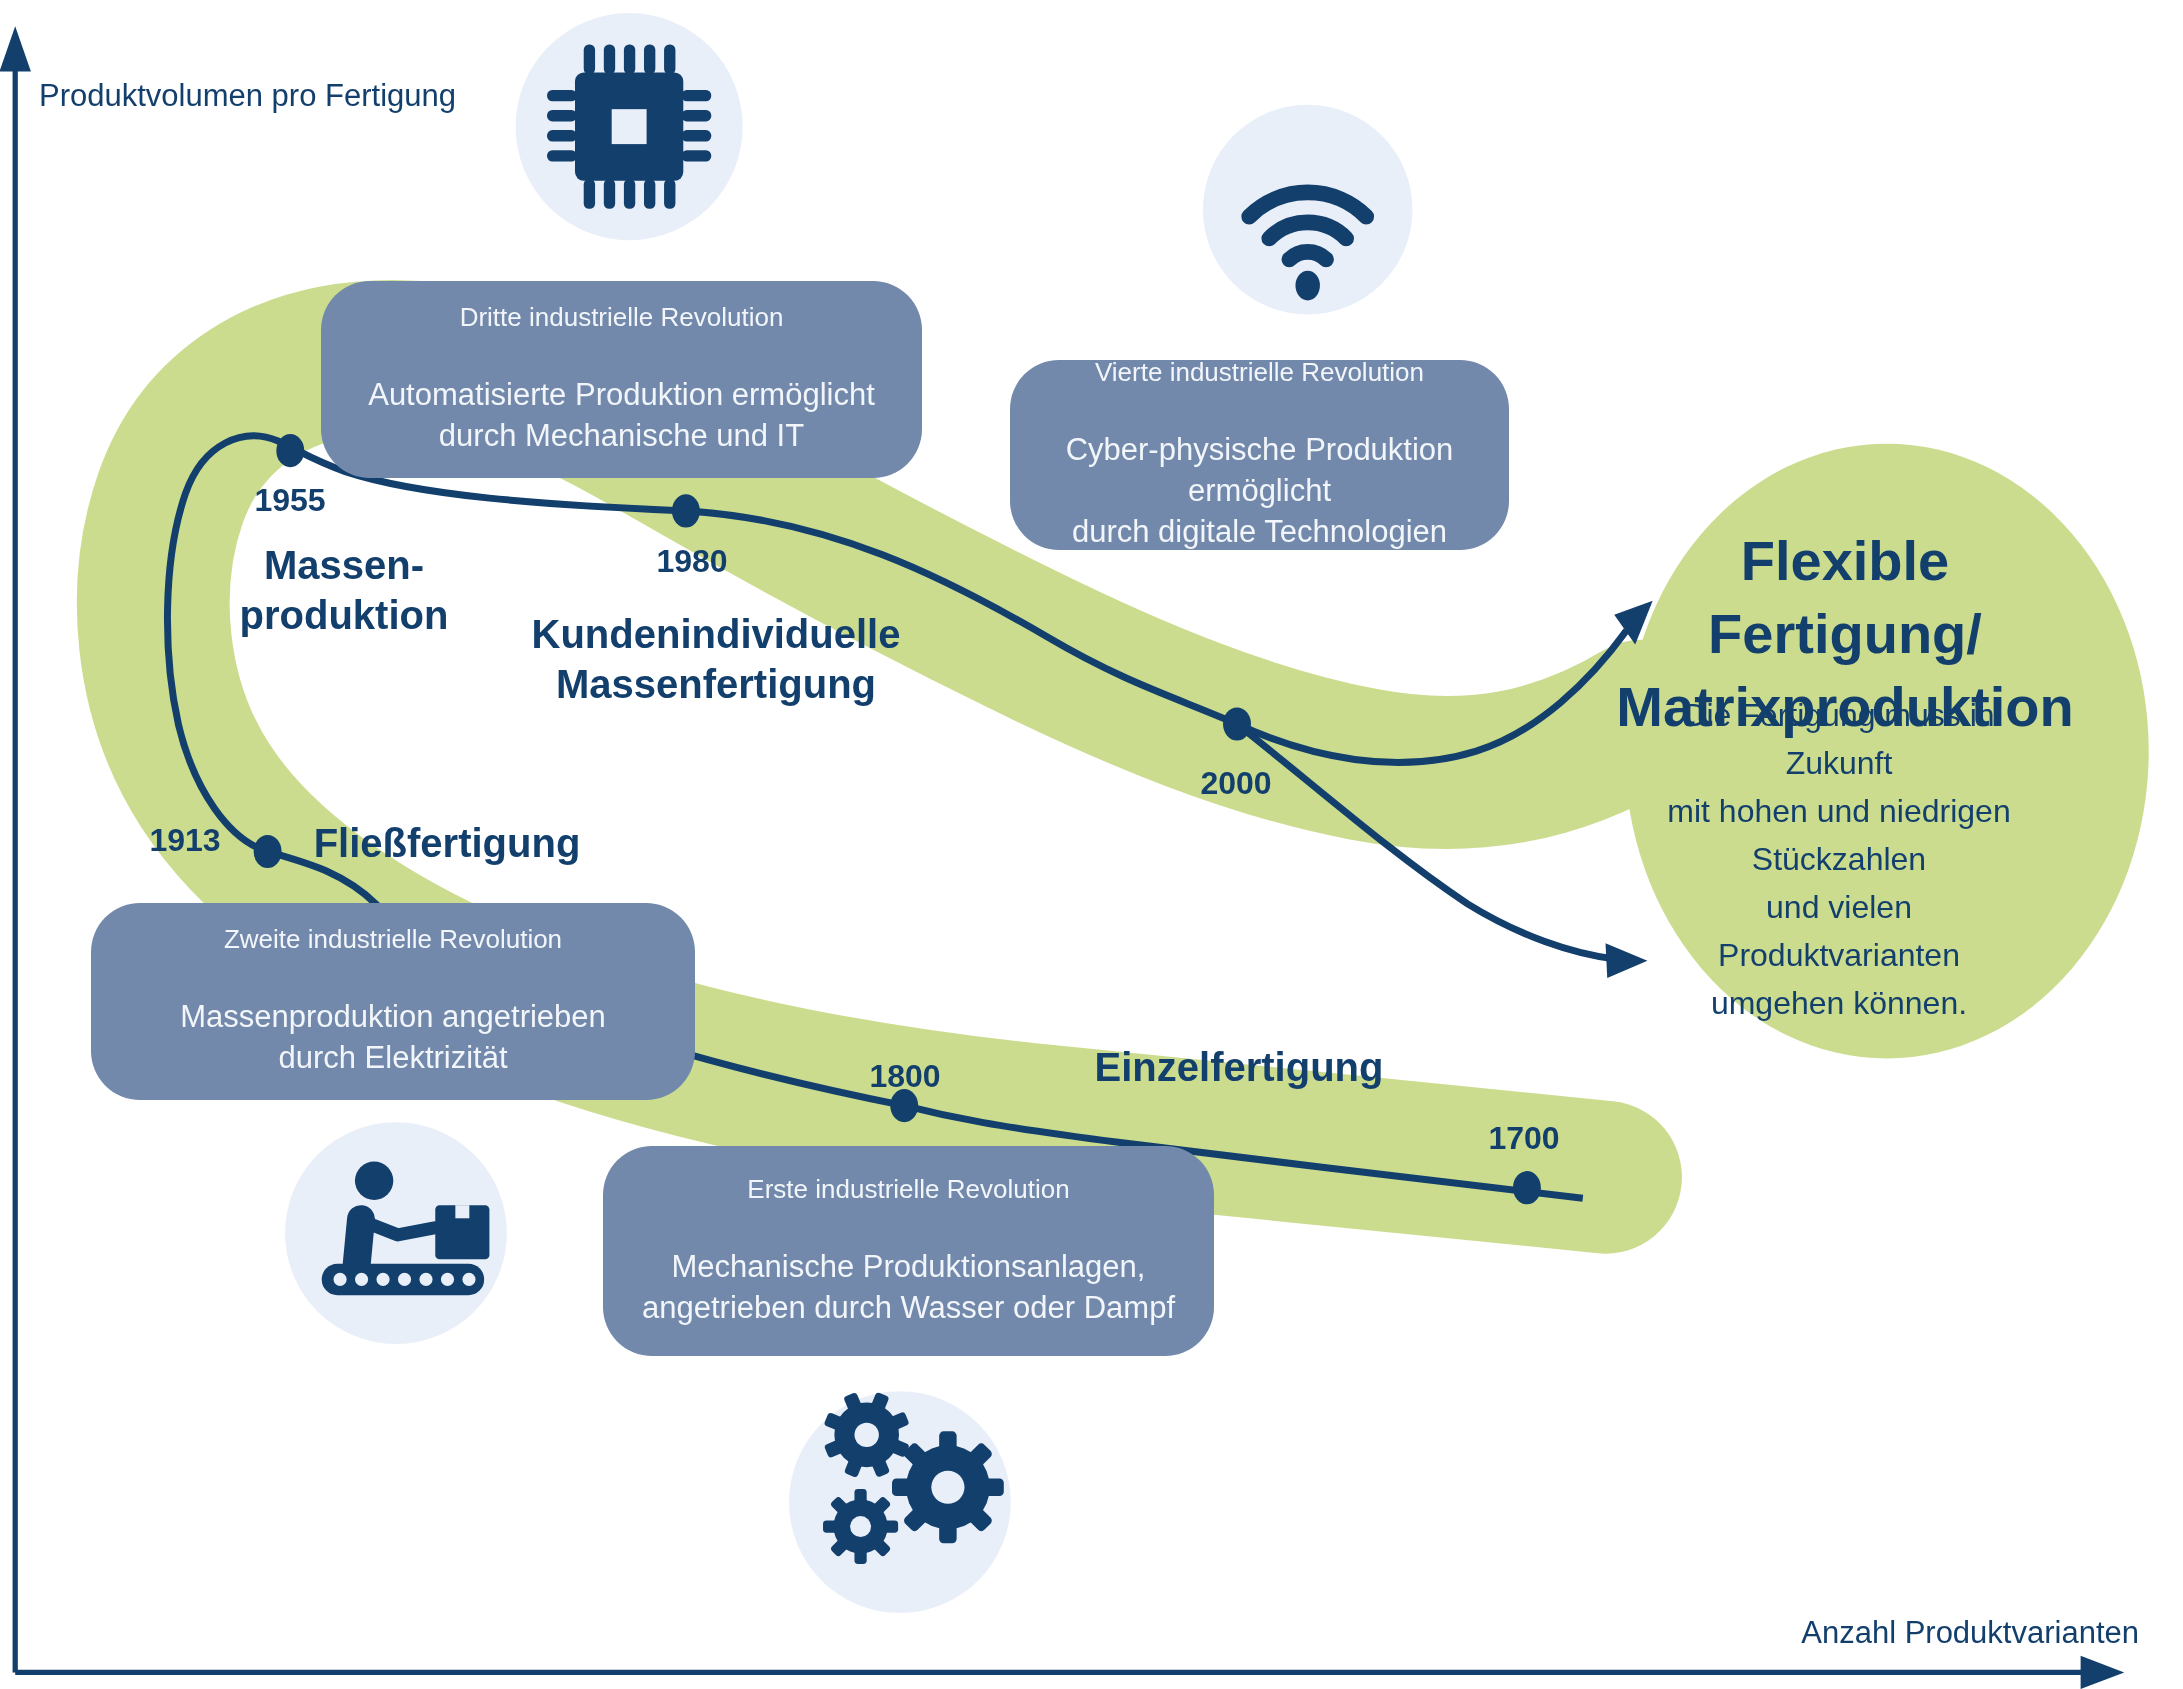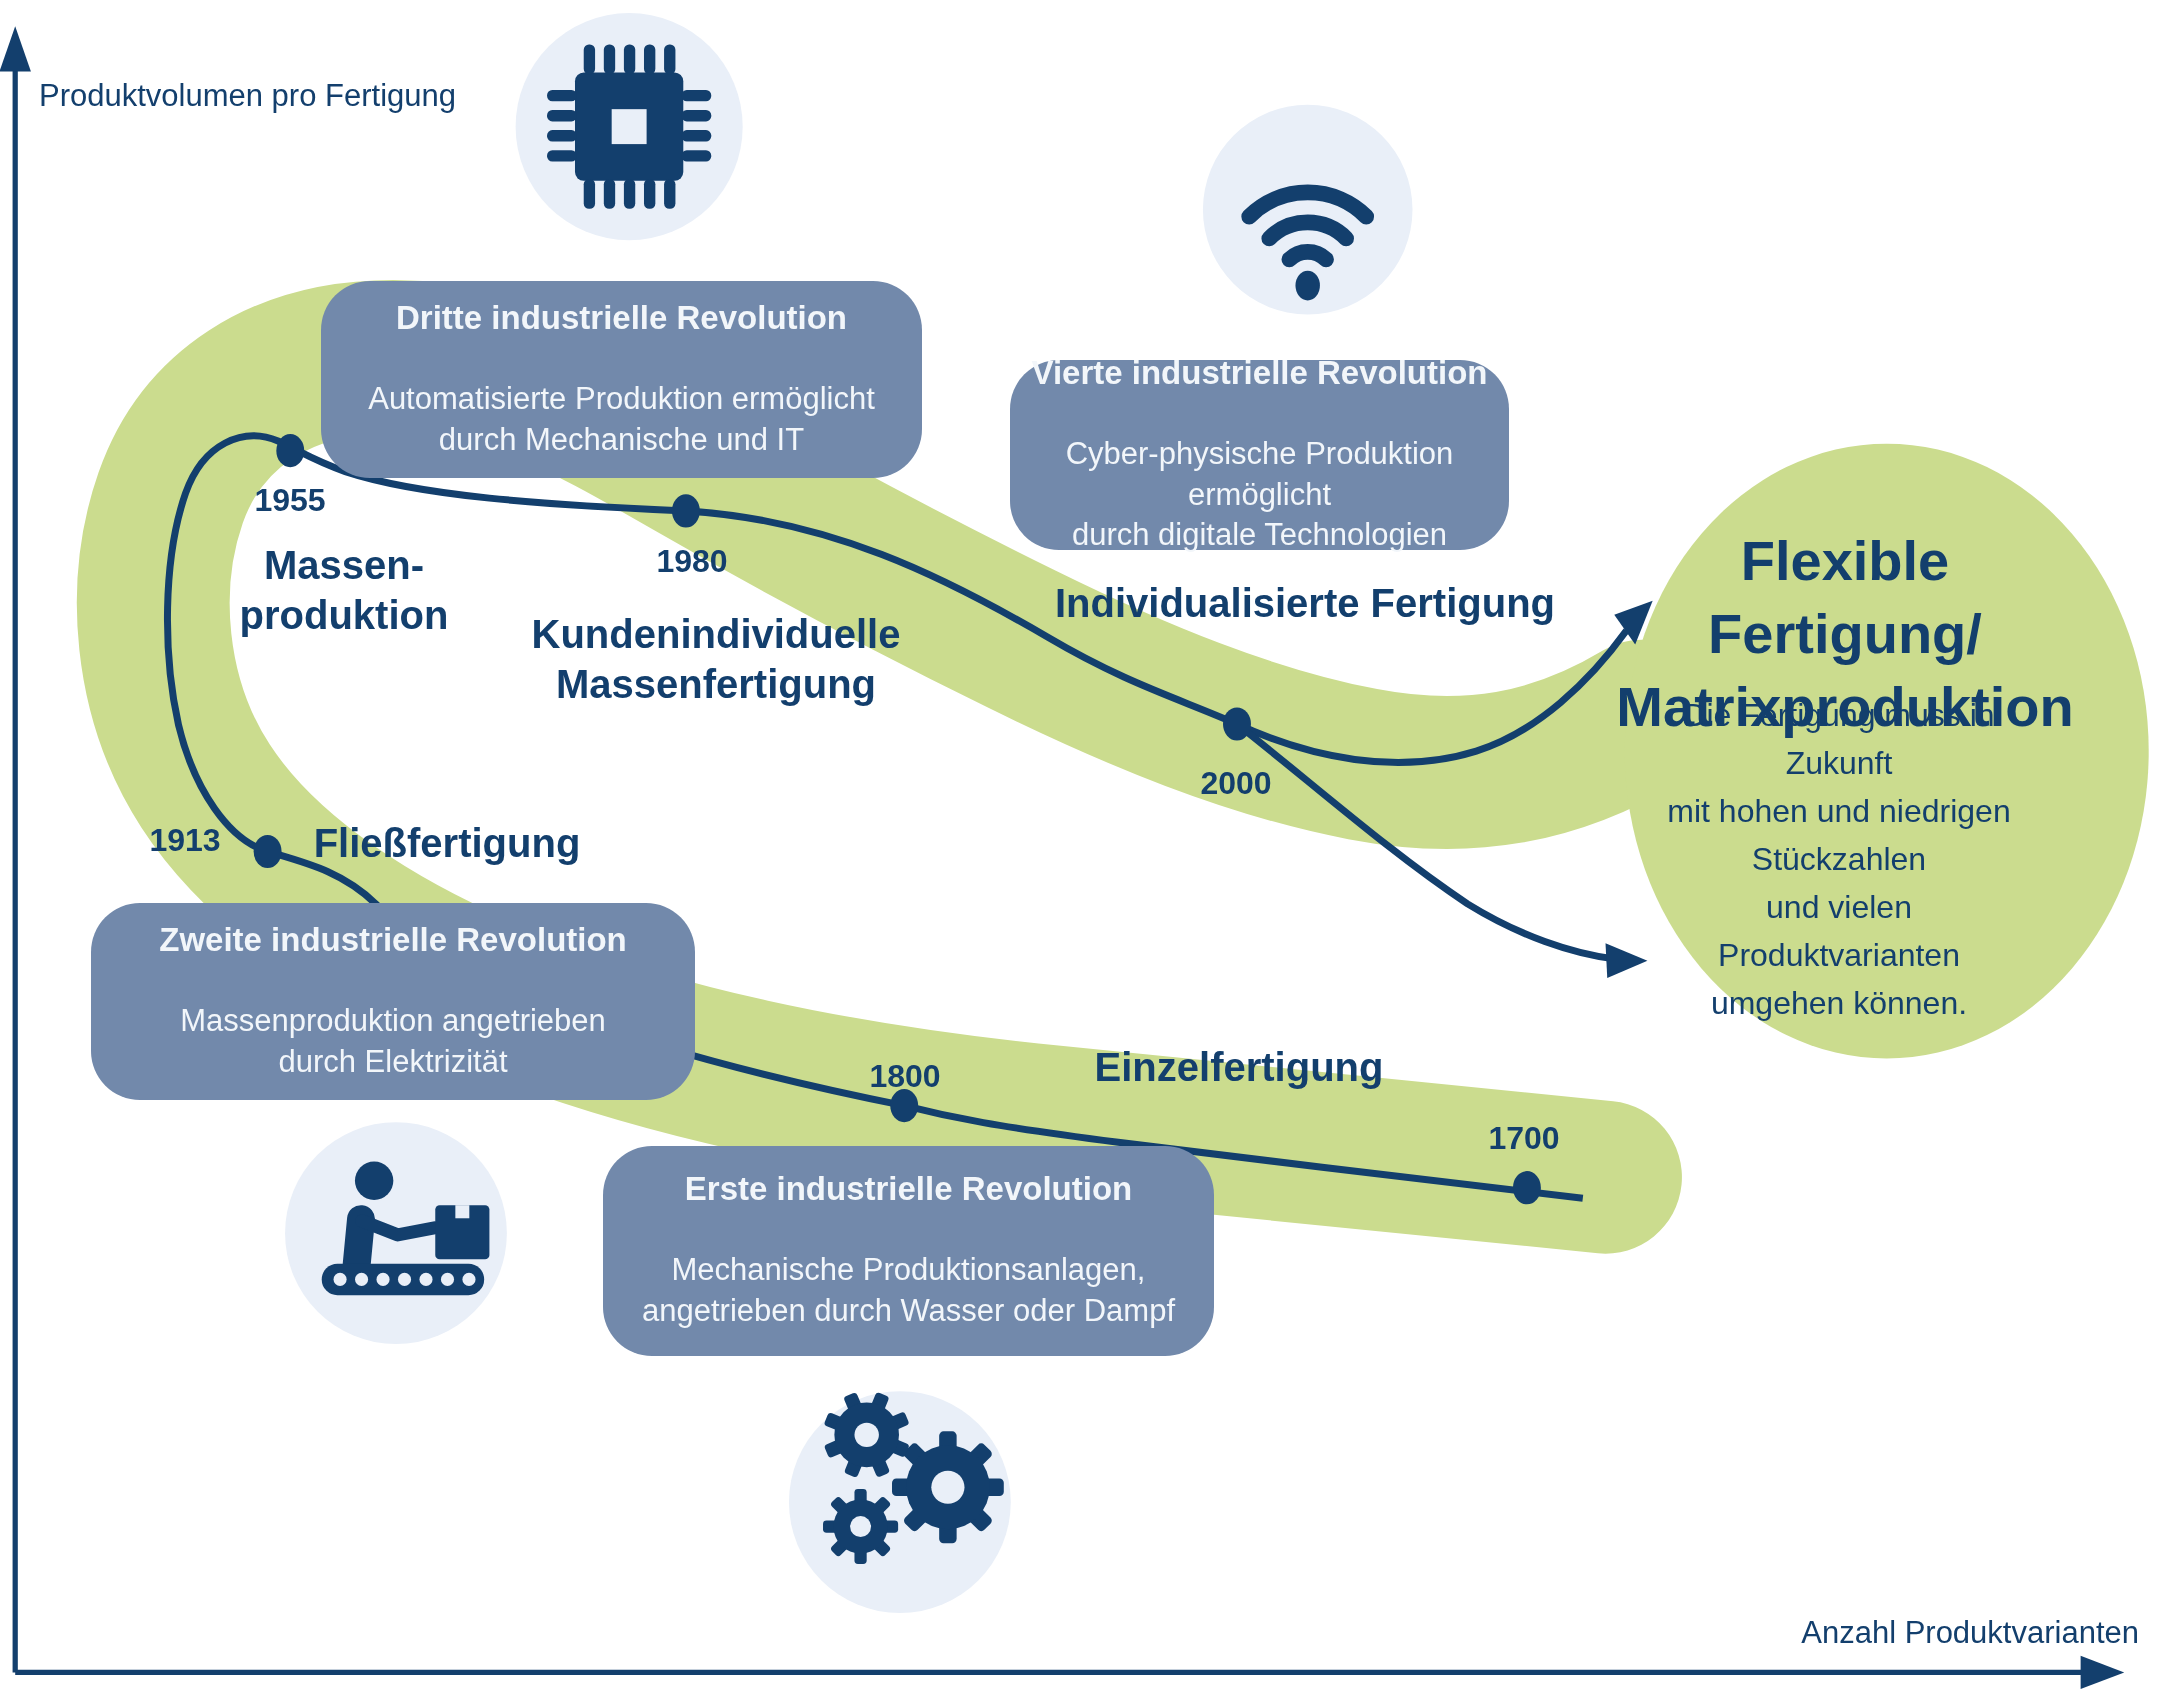--- a/index.html
+++ b/index.html
@@ -36,21 +36,21 @@
     position:absolute;
     background:var(--boxblue);
     border-radius:49px;
     color:var(--boxtext);
     display:flex;flex-direction:column;
     align-items:center;justify-content:center;
     text-align:center;
     padding:17.5px 21px;
     box-sizing:border-box;
   }
-  .revbox .title{font-size:33px;font-weight:bold;margin-bottom:42px;}
+  .revbox .title{font-size:26px;font-weight:normal;margin-bottom:42px;}
   .revbox .body{font-size:31px;line-height:1.32;white-space:pre-line;}
   .band{stroke:var(--green);stroke-width:175;fill:none;stroke-linecap:round;}
   .blob{fill:var(--green);}
   .curve{stroke:var(--navy);stroke-width:8;fill:none;}
   .axisline{stroke:var(--navy);stroke-width:6;}
   .arrowhead{fill:var(--navy);}
   .dot{fill:var(--navy);}
   .iconbg{fill:var(--iconbg);}
   .glyph{fill:var(--navy);}
   .glyph-stroke{stroke:var(--navy);fill:none;}
@@ -239,21 +239,20 @@
   <div class="lbl year" style="left:1236px;top:783px;">2000</div>
   <div class="lbl year" style="left:905px;top:1076px;">1800</div>
   <div class="lbl year" style="left:1524px;top:1138px;">1700</div>
 
   <div class="lbl stage-label" style="left:344px;top:590px;">Massen-
 produktion</div>
   <div class="lbl stage-label" style="left:716px;top:659px;">Kundenindividuelle
 Massenfertigung</div>
   <div class="lbl stage-label" style="left:447px;top:843px;">Fließfertigung</div>
   <div class="lbl stage-label" style="left:1239px;top:1067px;">Einzelfertigung</div>
-  <div class="lbl stage-label" style="left:1305px;top:603px;">Individualisierte Fertigung</div>
 
   <div class="lbl future-title" style="left:1845px;top:634px;">Flexible Fertigung/
 Matrixproduktion</div>
   <div class="lbl future-body" style="left:1839px;top:859px;">Die Fertigung muss in Zukunft
 mit hohen und niedrigen Stückzahlen
 und vielen Produktvarianten
 umgehen können.</div>
 
 </div>
 

